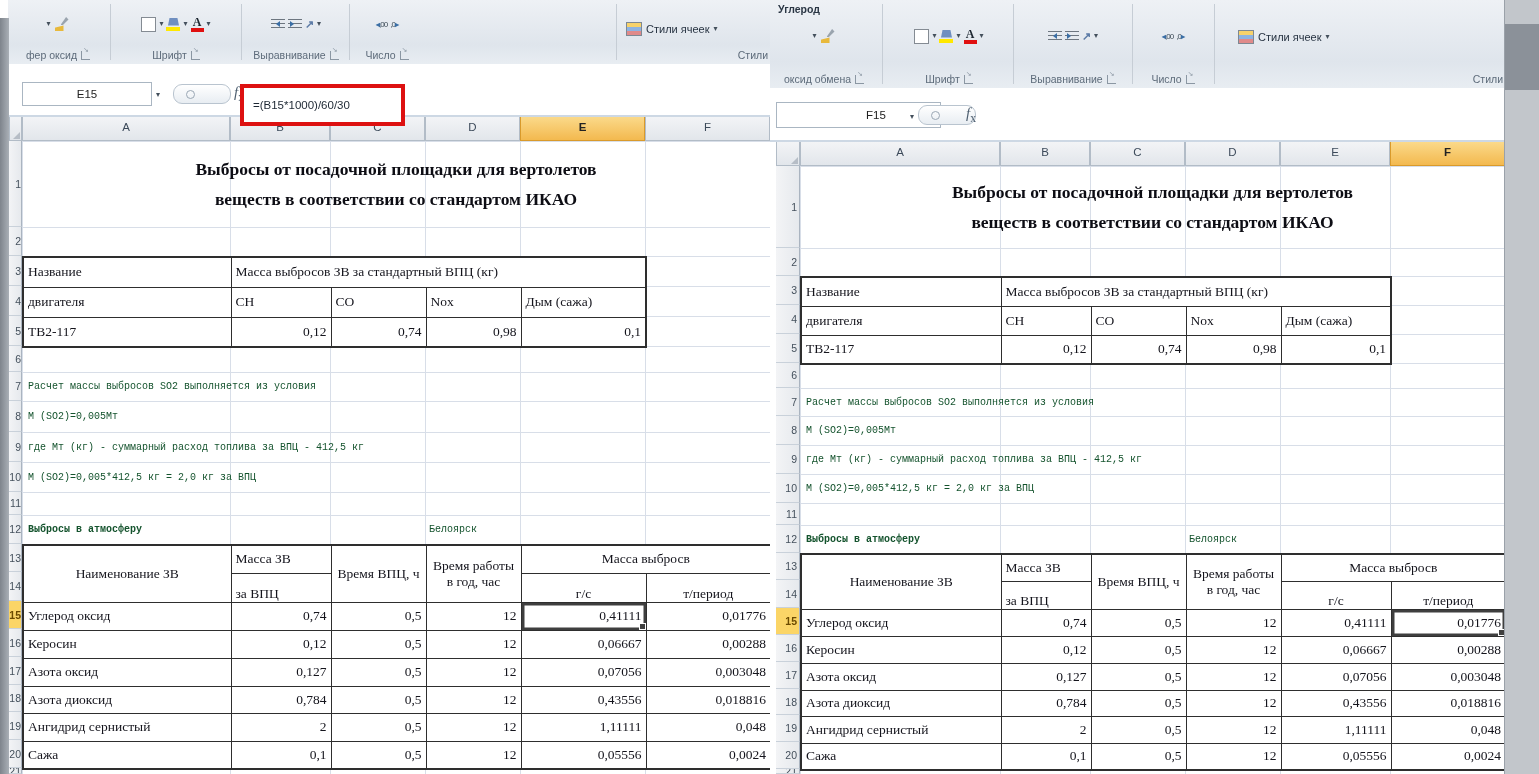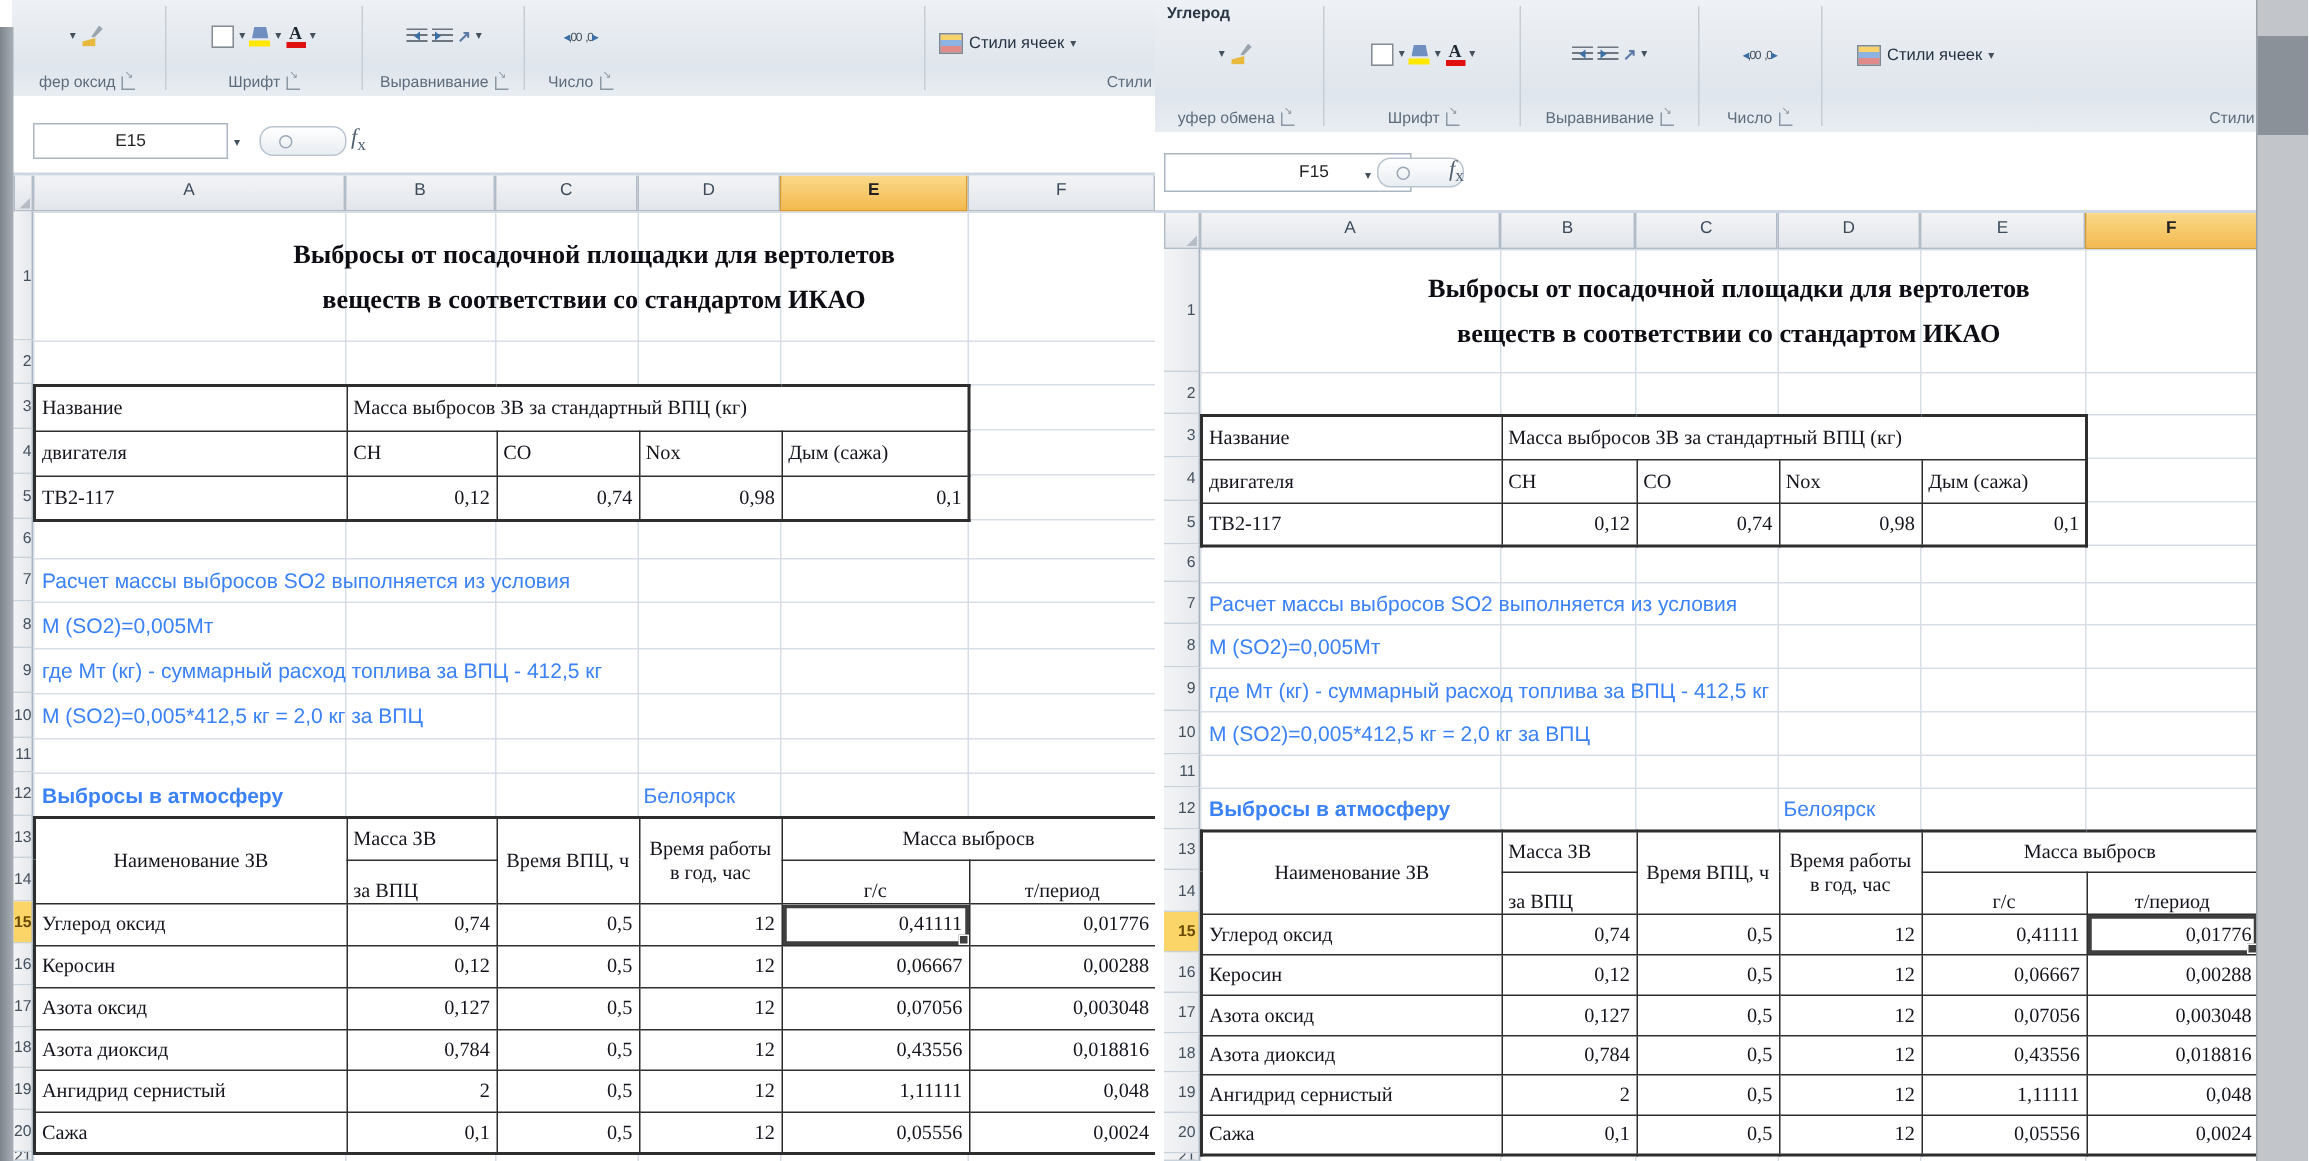--- a/index.html
+++ b/index.html
@@ -94,21 +94,21 @@
   .corner:after{content:"";position:absolute;right:1px;bottom:1px;
       border-left:7px solid transparent;border-bottom:7px solid #b6bdc6;}
   .rownum{position:absolute;box-sizing:border-box;overflow:hidden;
       background:linear-gradient(90deg,#f3f4f6,#e6e9ed);
       border-right:1px solid #aab4c0;border-bottom:1px solid #c9d1da;
       font-size:10.5px;color:#44505c;display:flex;align-items:center;justify-content:flex-end;}
   .rownum span{padding-right:2px;}
   .clipnum span{width:30px;margin-right:-2px;text-align:right;}
   .rownum.rhl{background:#fbd567;color:#6b4a00;font-weight:bold;}
   .gl{position:absolute;background:#d8dee8;z-index:1;}
-  .sh-text{position:absolute;font-family:Liberation Sans, sans-serif;font-size:14px;color:#3b82f6;
+  .sh-text{position:absolute;font-family:Liberation Mono, monospace;font-size:10px;color:#14532d;
            white-space:nowrap;display:flex;align-items:center;z-index:2;}
   .sh-title{position:absolute;text-align:center;font-family:"Liberation Serif",serif;font-weight:bold;
             font-size:17.5px;color:#0d0d14;z-index:2;display:flex;flex-direction:column;justify-content:center;gap:9px;}
   .sh-table{position:absolute;border-collapse:collapse;table-layout:fixed;background:#fff;z-index:3;
             font-family:"Liberation Serif",serif;font-size:13.5px;color:#14141c;}
   .sh-table td{border:1px solid #2e2e2e;padding:0 4px;overflow:hidden;}
   .sh-table{border:2px solid #2e2e2e;}
   td.num{text-align:right;}
   td.ctr{text-align:center;}
   td.bot{vertical-align:bottom;}
@@ -190,20 +190,23 @@
         </div>
     </div>
 
     <div class="fbar">
       <div class="namebox">E15</div>
       <span class="nbcaret">▾</span>
       <div class="pill">
           <span class="dot"></span>
         </div>
       <span class="fx"><i>f</i><sub>x</sub></span>
+    </div>
+    <div class="redbox">
+      <span>=(B15*1000)/60/30</span>
     </div>
 
     <div class="sheet" id="sheet-left">
         <div class="corner" style="left: 9px; top: 0px; width: 13px; height: 26px;"></div>
         <div class="colhdr" style="left: 22px; top: 0px; width: 208px; height: 26px; line-height: 24px;">A</div>
         <div class="colhdr" style="left: 230px; top: 0px; width: 100px; height: 26px; line-height: 24px;">B</div>
         <div class="colhdr" style="left: 330px; top: 0px; width: 95px; height: 26px; line-height: 24px;">C</div>
         <div class="colhdr" style="left: 425px; top: 0px; width: 95px; height: 26px; line-height: 24px;">D</div>
         <div class="colhdr selh" style="left: 520px; top: 0px; width: 125px; height: 26px; line-height: 24px;">E</div>
         <div class="colhdr" style="left: 645px; top: 0px; width: 125px; height: 26px; line-height: 24px;">F</div>
@@ -414,21 +417,21 @@
 
   <section class="panel" id="panel-right">
     <div class="ribbon">
       <div class="paste-label"><span>Углерод</span></div>
       <div class="rgroup" style="left:2px;width:104px">
         <div class="gicons">
           <span class="caret">▾</span>
           <span class="ic-brush"></span>
         </div>
         <div class="glabel">
-            <span>уфер обмена</span>
+            <span>оксид обмена</span>
             <span class="launcher"></span>
           </div>
       </div>
       <div class="rdiv" style="left:112px"></div>
       <div class="rgroup" style="left:118px;width:122px">
         <div class="gicons">
           <span class="ic-borders"></span>
             <span class="caret">▾</span>
           <span class="ric ic-fill">
               <span class="cup"></span>

